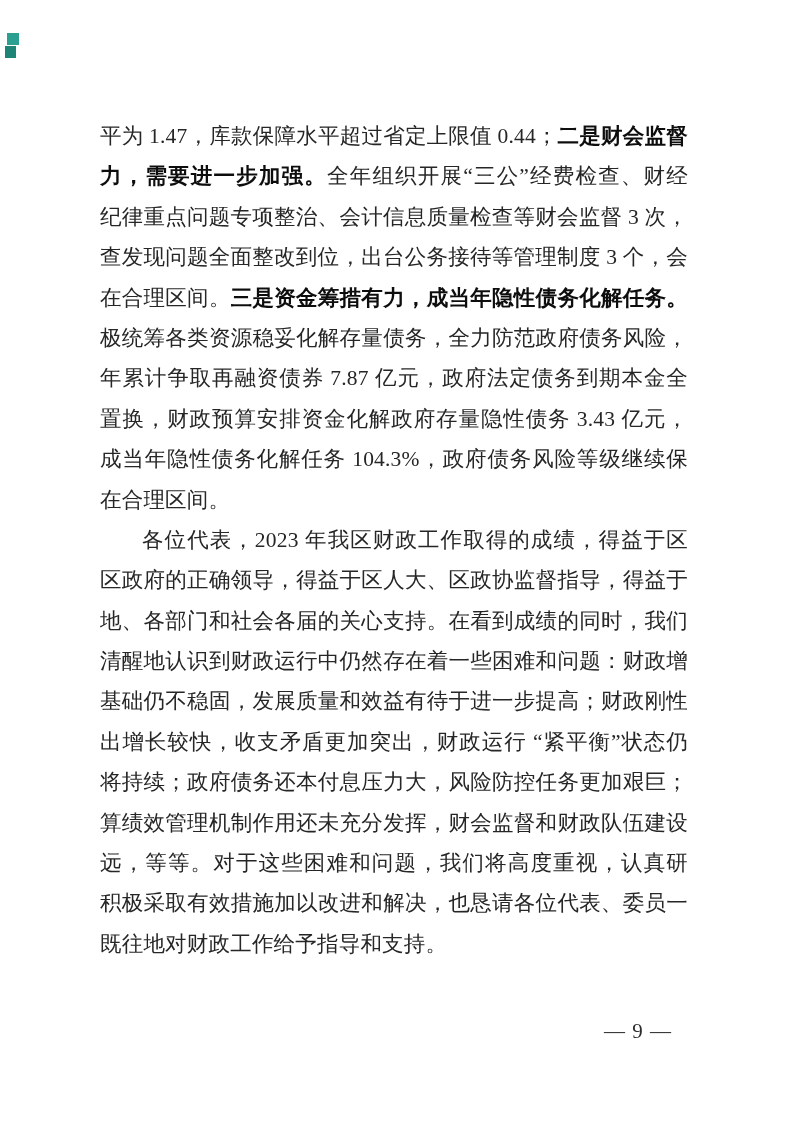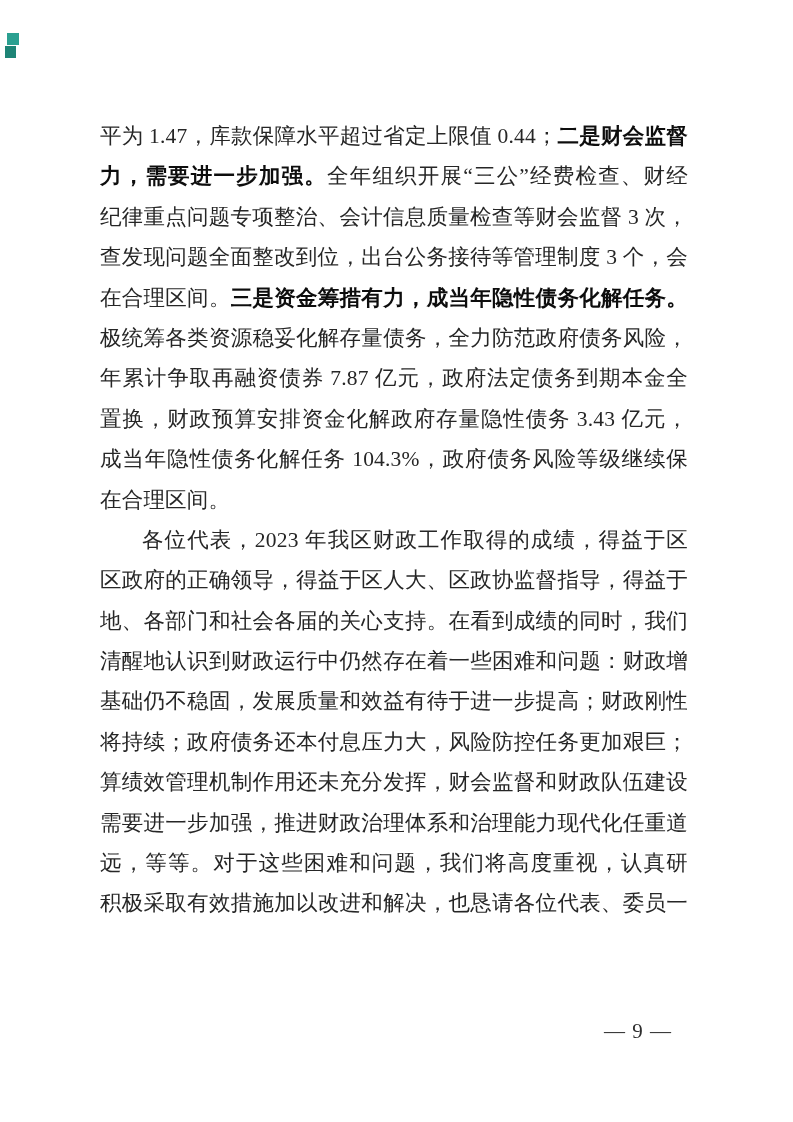--- a/index.html
+++ b/index.html
@@ -73,20 +73,21 @@
       <div class="text-line jl"><span>极统筹各类资源稳妥化解存量债务，全力防范政府债务风险，全</span></div>
       <div class="text-line jl"><span>年累计争取再融资债券 7.87 亿元，政府法定债务到期本金全部</span></div>
       <div class="text-line jl"><span>置换，财政预算安排资金化解政府存量隐性债务 3.43 亿元，完</span></div>
       <div class="text-line jl"><span>成当年隐性债务化解任务 104.3%，政府债务风险等级继续保持</span></div>
       <div class="text-line"><span>在合理区间。</span></div>
       <div class="text-line jl indent"><span>各位代表，2023 年我区财政工作取得的成绩，得益于区委、</span></div>
       <div class="text-line jl"><span>区政府的正确领导，得益于区人大、区政协监督指导，得益于各</span></div>
       <div class="text-line jl"><span>地、各部门和社会各届的关心支持。在看到成绩的同时，我们也</span></div>
       <div class="text-line jl"><span>清醒地认识到财政运行中仍然存在着一些困难和问题：财政增收</span></div>
       <div class="text-line jl"><span>基础仍不稳固，发展质量和效益有待于进一步提高；财政刚性支</span></div>
+      <div class="text-line jl"><span>出增长较快，收支矛盾更加突出，财政运行 “紧平衡”状态仍</span></div>
       <div class="text-line jl"><span>将持续；政府债务还本付息压力大，风险防控任务更加艰巨；预</span></div>
       <div class="text-line jl"><span>算绩效管理机制作用还未充分发挥，财会监督和财政队伍建设还</span></div>
-      <div class="text-line jl"><span>需要进一步加强，推进财政治理体系和治理能力现代化任重道</span></div>
       <div class="text-line jl"><span>远，等等。对于这些困难和问题，我们将高度重视，认真研究，</span></div>
       <div class="text-line jl"><span>积极采取有效措施加以改进和解决，也恳请各位代表、委员一如</span></div>
+      <div class="text-line"><span>既往地对财政工作给予指导和支持。</span></div>
     </div>
   <div class="footer-page-num">— 9 —</div>
 </div>
 
 </body></html>

